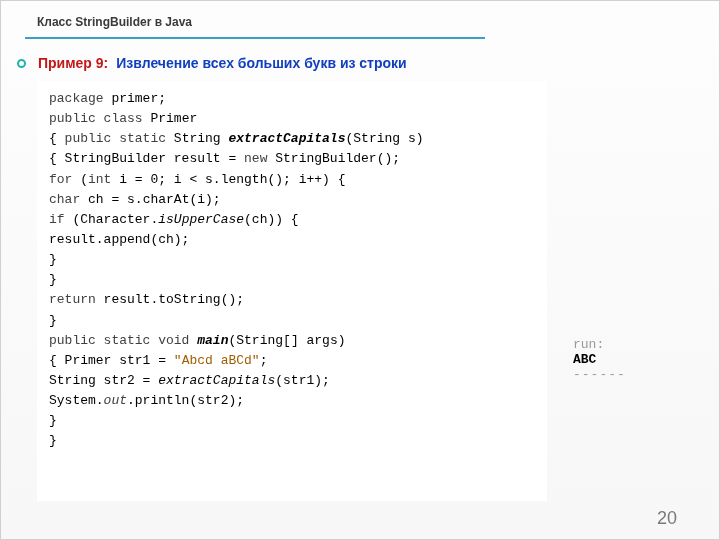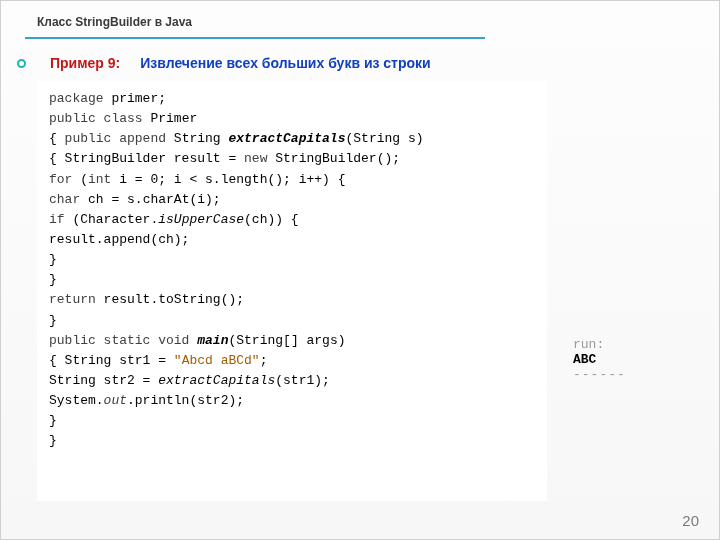--- a/index.html
+++ b/index.html
@@ -34,21 +34,21 @@
     font-weight: bold;
     font-size: 12px;
     color: #3a3a3a;
   }
   .subtitle-row {
     position: absolute;
     top: 54px;
     left: 16px;
     display: flex;
     align-items: center;
-    gap: 20px;
+    gap: 8px;
     font-size: 14px;
   }
   .bullet {
     width: 9px; height: 9px;
     border: 2px solid #1fb5a8;
     border-radius: 50%;
     flex-shrink: 0;
   }
   .ex-label { font-weight: bold; color: #c21818; margin-left: 4px; }
   .ex-text  { font-weight: bold; color: #103fbf; }
@@ -80,55 +80,55 @@
     font-family: "Courier New", monospace;
     font-size: 13px;
     margin-left: 28px;
   }
   .out-run { color: #9a9a9a; }
   .out-val { font-weight: bold; color: #000; }
   .out-dash { color:#9a9a9a; letter-spacing: 1px;}
 
   .pagenum {
     position: absolute;
-    right: 20px;
+    right: 42px;
     bottom: 10px;
-    font-size: 15px;
+    font-size: 18px;
     color: #7a7a7a;
   }
 </style>
 </head>
 <body>
 
 <div class="slide">
 
   <div class="underline-bar"></div>
   <div class="title">Класс StringBuilder в Java</div>
 
   <div class="subtitle-row">
     <span class="bullet"></span>
     <span class="ex-label">Пример 9:</span>
     <span class="ex-text">Извлечение всех больших букв из строки</span>
   </div>
 
   <div class="code-area">
 <div><span class="kw">package</span><span> primer;</span></div>
 <div><span class="kw">public class</span><span class="cls"> Primer</span></div>
-<div><span>{ </span><span class="kw">public append</span><span> String </span><span class="fn">extractCapitals</span><span>(String s)</span></div>
+<div><span>{ </span><span class="kw">public static</span><span> String </span><span class="fn">extractCapitals</span><span>(String s)</span></div>
 <div><span>    { StringBuilder result = </span><span class="kw">new</span><span> StringBuilder();</span></div>
 <div><span>      </span><span class="kw">for</span><span> (</span><span class="kw">int</span><span> i = 0; i &lt; s.length(); i++) {</span></div>
 <div><span>        </span><span class="kw">char</span><span> ch = s.charAt(i);</span></div>
 <div><span>          </span><span class="kw">if</span><span> (Character.</span><span style="font-style:italic">isUpperCase</span><span>(ch)) {</span></div>
 <div><span>            result.append(ch);</span></div>
 <div><span>      }</span></div>
 <div><span>    }</span></div>
 <div><span>  </span><span class="kw">return</span><span> result.toString();</span></div>
 <div><span>}</span></div>
 <div><span>  </span><span class="kw">public static void</span><span> </span><span class="fn">main</span><span>(String[] args)</span></div>
-<div><span>  {   String str1 = </span><span class="str">"Abcd aBCd"</span><span>;</span></div>
+<div><span>  {   Primer str1 = </span><span class="str">"Abcd aBCd"</span><span>;</span></div>
 <div><span>      String str2 = </span><span style="font-style:italic">extractCapitals</span><span>(str1);</span></div>
 <div><span>      System.</span><span class="fld">out</span><span>.println(str2);</span></div>
 <div><span>    }</span></div>
 <div><span>  }</span></div>
   </div>
 
   <div class="output-area">
     <div class="out-run">run:</div>
     <div class="out-val">ABC</div>
     <div class="out-dash">------</div>

